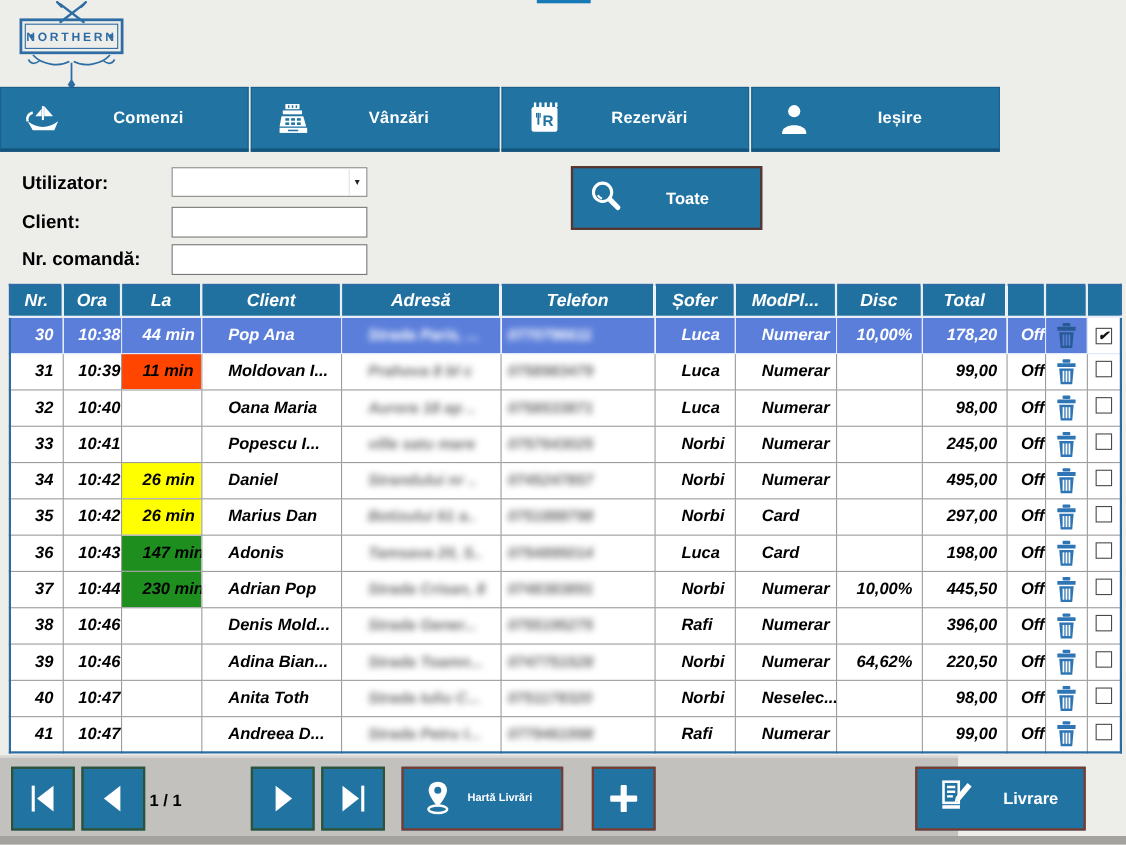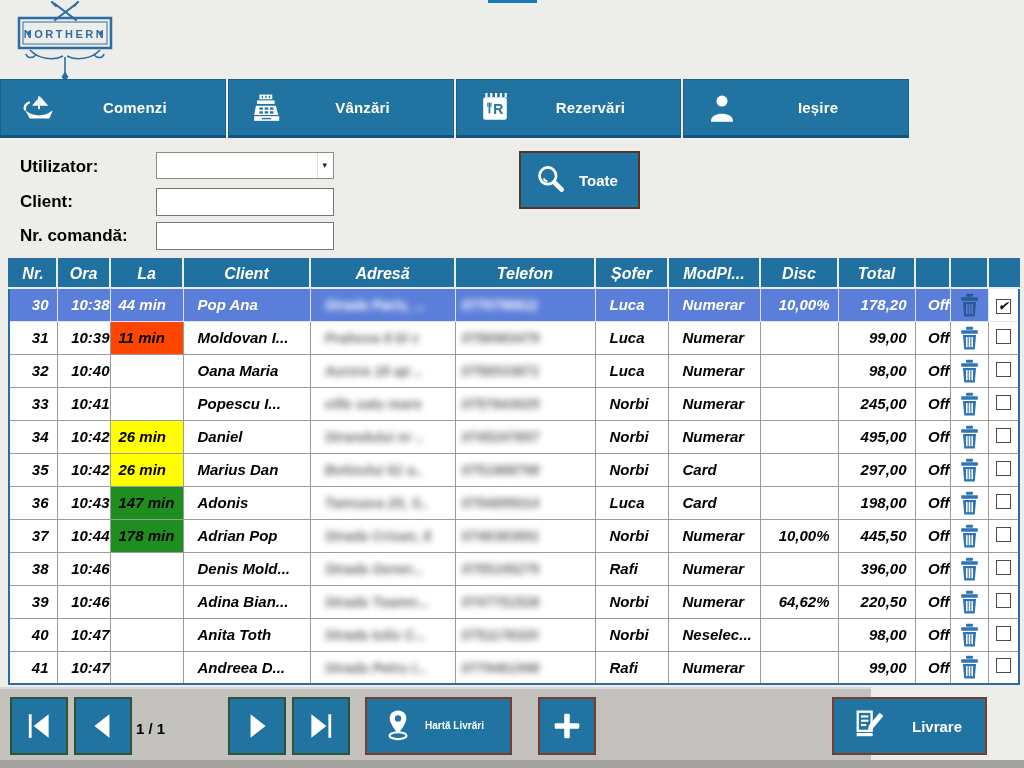--- a/index.html
+++ b/index.html
@@ -31,21 +31,21 @@
     position:absolute; left:156px; top:152px; width:178px; height:27px;
     background:#fff; border:1px solid #8b8b8b; display:flex; align-items:center; justify-content:flex-end;
   }
   .combo-arrow { font-size:9px; color:#222; padding:0 6px 0 4px; border-left:1px solid #e3e3e3; line-height:25px; }
   .f-input {
     position:absolute; left:156px; width:178px; height:28px;
     background:#fff; border:1px solid #767676; font-size:15px; padding:0 6px;
     font-family:"Liberation Sans",sans-serif;
   }
   .btn-toate {
-    position:absolute; left:519px; top:151px; width:121px; height:58px;
+    position:absolute; left:519px; top:151px; width:174px; height:58px;
     background:#2173a2; border:2px solid #5a332b; display:flex; align-items:center; cursor:pointer;
     color:#fff; font-weight:bold; font-size:15px;
   }
   .btn-toate .ic { margin-left:14px; }
   .btn-toate .lbl { flex:1; text-align:center; padding-right:8px; }
 
   
   .grid-wrap { position:absolute; left:8px; top:258px;font-style:italic; }
   table { border-collapse:collapse; table-layout:fixed; width:1012px; border:2px solid #2a6ca3; background:#fff; }
   thead th {
@@ -54,22 +54,22 @@
   }
   thead th:last-child { border-right:none; }
   tbody td {
     height:33px; background:#fff; color:#000; font-size:15px; font-weight:bold;
     border:1px solid #9c9c9c; overflow:hidden; white-space:nowrap; vertical-align:middle;
   }
   tbody tr.selected td { background:#5b7edb; color:#fff; border-color:#dfe6fb; }
   tbody tr.selected td.col-check { background:#fff; }
   td.col-nr, td.col-disc, td.col-total { text-align:right; padding-right:8px; }
   td.col-ora, td.col-off { text-align:right; }
-  td.col-la { padding-left:8px; }
-  td.col-client, td.col-adresa, td.col-sofer, td.col-modpl { padding-left:14px; }
+  td.col-la { padding-left:19px; }
+  td.col-client, td.col-adresa, td.col-sofer, td.col-modpl { padding-left:24px; }
   td.col-telefon { padding-left:6px; }
   td.col-trash, td.col-check { text-align:center; }
   td.la-red { background:#ff4500 !important; color:#000 !important; }
   td.la-yellow { background:#ffff00 !important; color:#000 !important; }
   td.la-green { background:#1e8e1e !important; color:#000 !important; }
   .blur { filter: blur(3px); color:#6e6e6e; font-size:14px; }
   tr.selected .blur { color:#fff; }
   .trash { width:21px; height:24px; display:inline-block; vertical-align:middle; cursor:pointer; }
   .trash rect, .trash path { fill:#2e75b5; }
   .trash .stripes rect { fill:#fff; }
@@ -412,21 +412,21 @@
                 <rect x="8" y="12.5" width="1.8" height="11.5"></rect>
                 <rect x="11.1" y="12.5" width="1.8" height="11.5"></rect>
                 <rect x="14.2" y="12.5" width="1.8" height="11.5"></rect>
               </g>
             </svg></td>
           <td class="col-check"><span class="cb"></span></td>
         </tr>
         <tr>
           <td class="col-nr">37</td>
           <td class="col-ora">10:44</td>
-          <td class="col-la la-green">178 min</td>
+          <td class="col-la la-green">230 min</td>
           <td class="col-client">Adrian Pop</td>
           <td class="col-adresa"><span class="blur">Strada Crisan, 8</span></td>
           <td class="col-telefon"><span class="blur">0748383891</span></td>
           <td class="col-sofer">Norbi</td>
           <td class="col-modpl">Numerar</td>
           <td class="col-disc">10,00%</td>
           <td class="col-total">445,50</td>
           <td class="col-off">Off</td>
           <td class="col-trash"><svg class="trash" viewBox="0 0 24 27">
               <rect x="8" y="0.5" width="8" height="3.5" rx="1"></rect>

